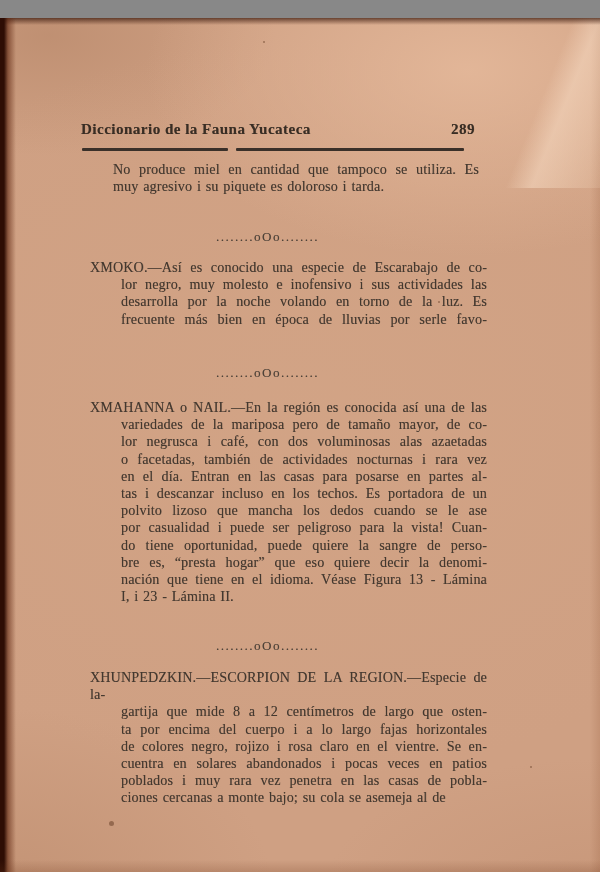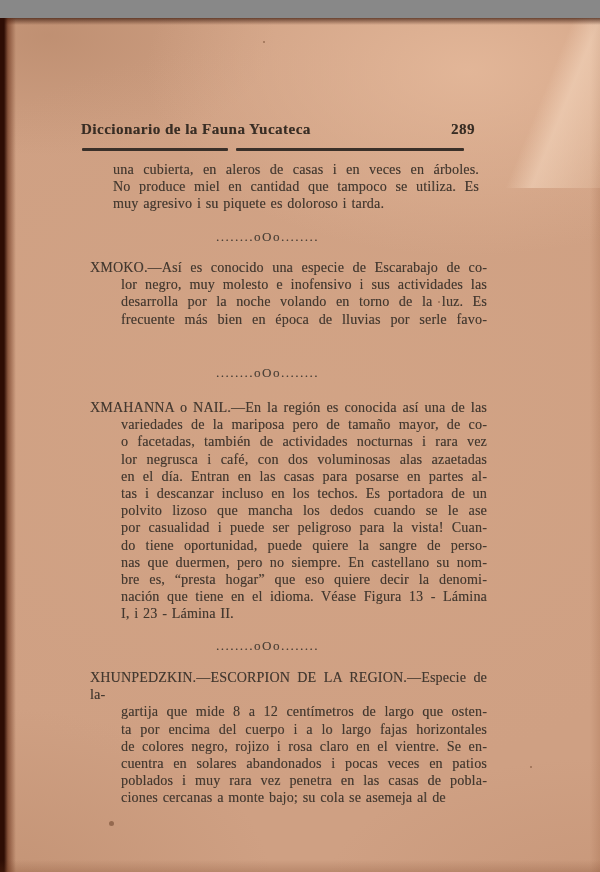--- a/index.html
+++ b/index.html
@@ -94,47 +94,45 @@
   <div class="speck" style="left:530px;top:748px;width:2px;height:2px;"></div>
 
   <div class="header">
     <span>Diccionario de la Fauna Yucateca</span>
     <span>289</span>
   </div>
   <div class="rule rule-1"></div>
   <div class="rule rule-2"></div>
 
   <div class="para" style="top:143px;">
-      <div class="line first">una cubierta, en aleros de casas i en veces en árboles.</div>
       <div class="line">No produce miel en cantidad que tampoco se utiliza. Es</div>
       <div class="line last">muy agresivo i su piquete es doloroso i tarda.</div>
     </div>
 
   <div class="sep" style="top:211px;">........oOo........</div>
 
   <div class="para entry" style="top:241px;">
       <div class="line first">XMOKO.—Así es conocido una especie de Escarabajo de co-</div>
       <div class="line">lor negro, muy molesto e inofensivo i sus actividades las</div>
       <div class="line">desarrolla por la noche volando en torno de la luz. Es</div>
       <div class="line">frecuente más bien en época de lluvias por serle favo-</div>
     </div>
 
   <div class="sep" style="top:347px;">........oOo........</div>
 
   <div class="para entry" style="top:381px;">
       <div class="line first">XMAHANNA o NAIL.—En la región es conocida así una de las</div>
       <div class="line">variedades de la mariposa pero de tamaño mayor, de co-</div>
+      <div class="line">lor negrusca i café, con dos voluminosas alas azaetadas</div>
       <div class="line">o facetadas, también de actividades nocturnas i rara vez</div>
-      <div class="line">lor negrusca i café, con dos voluminosas alas azaetadas</div>
       <div class="line">en el día. Entran en las casas para posarse en partes al-</div>
       <div class="line">tas i descanzar incluso en los techos. Es portadora de un</div>
       <div class="line">polvito lizoso que mancha los dedos cuando se le ase</div>
       <div class="line">por casualidad i puede ser peligroso para la vista! Cuan-</div>
       <div class="line">do tiene oportunidad, puede quiere la sangre de perso-</div>
-      <div class="line">nas que duermen, pero no siempre. En castellano su nom-</div>
       <div class="line">bre es, “presta hogar” que eso quiere decir la denomi-</div>
       <div class="line">nación que tiene en el idioma. Véase Figura 13 - Lámina</div>
       <div class="line last">I, i 23 - Lámina II.</div>
     </div>
 
   <div class="sep" style="top:620px;">........oOo........</div>
 
   <div class="para entry" style="top:651px;">
       <div class="line first">XHUNPEDZKIN.—ESCORPION DE LA REGION.—Especie de la-</div>
       <div class="line">gartija que mide 8 a 12 centímetros de largo que osten-</div>

